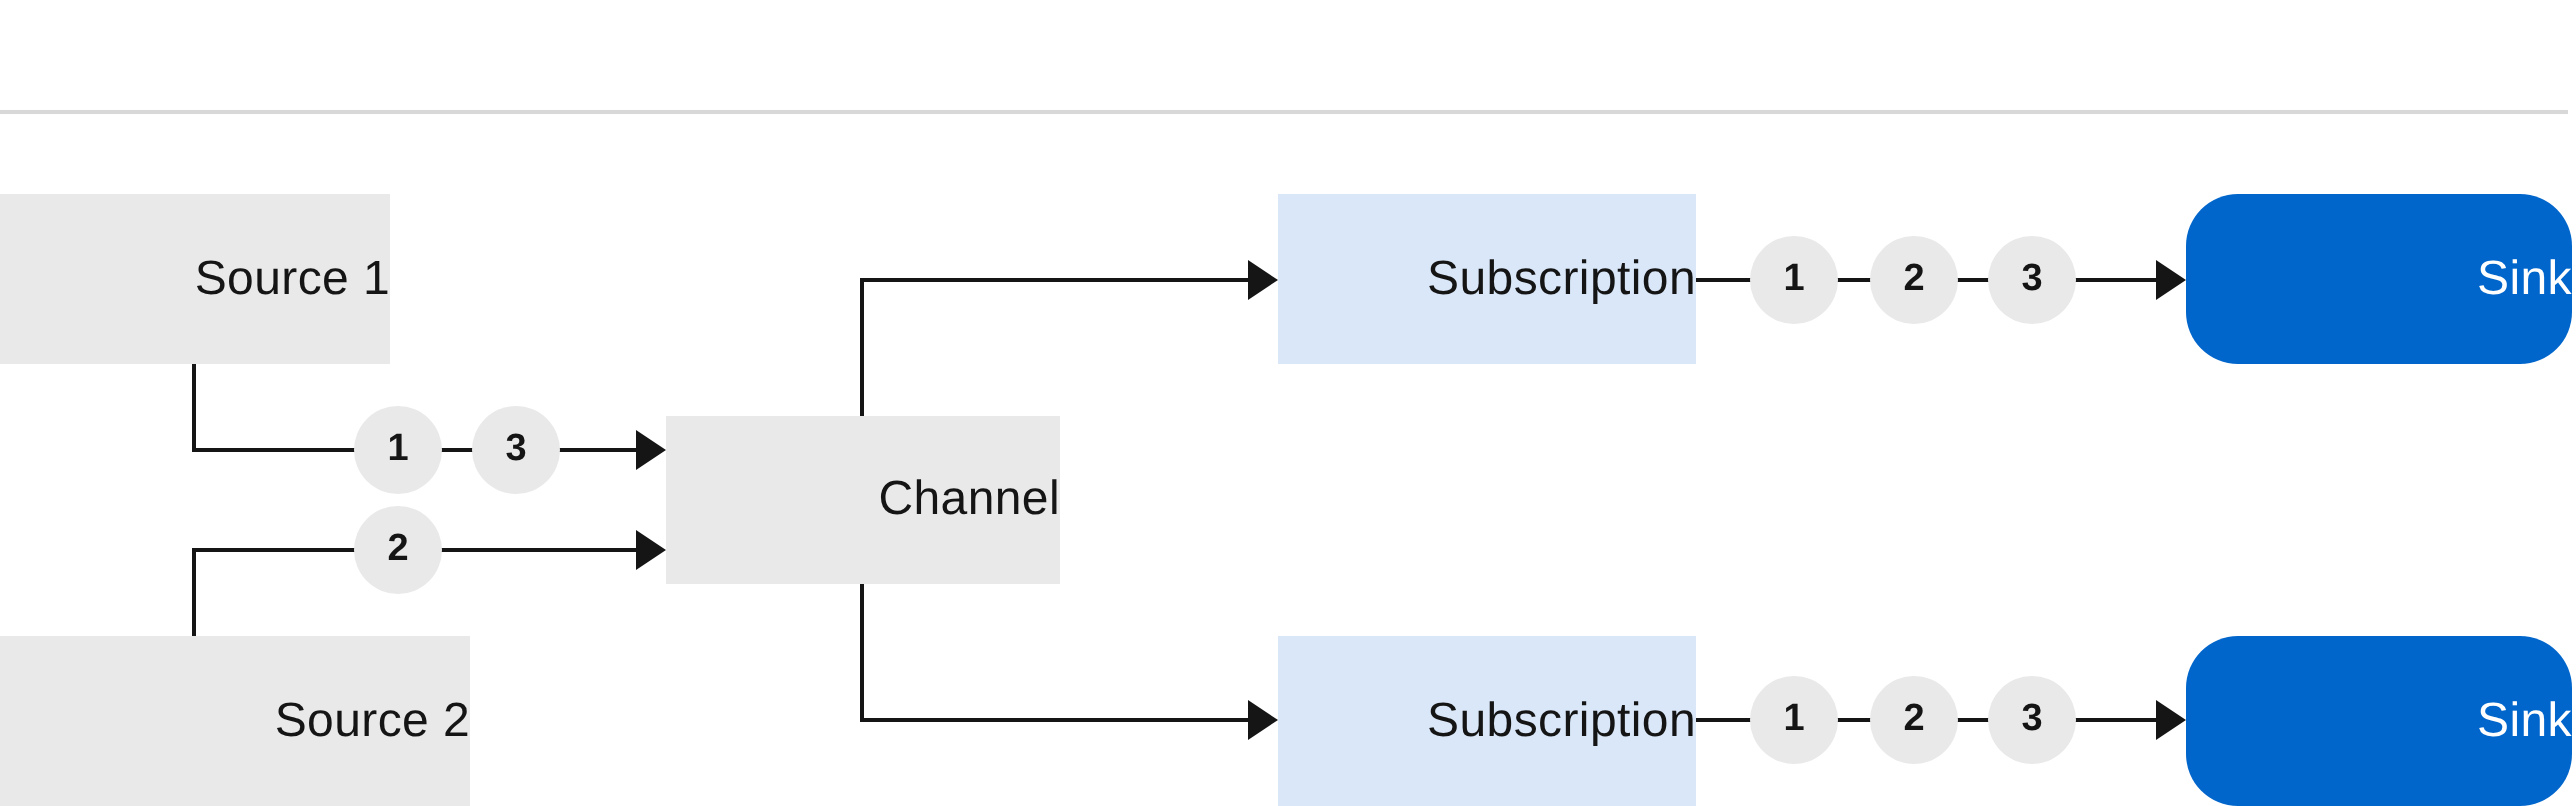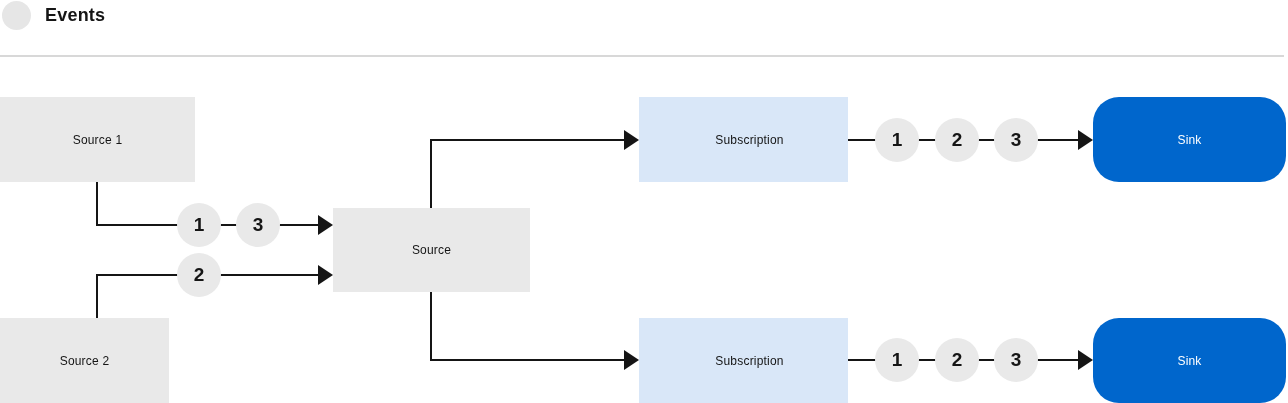--- a/index.html
+++ b/index.html
@@ -44,22 +44,22 @@
   .wires path {
     fill: none;
     stroke: #151515;
     stroke-width: 2px;
   }
   .wires polygon { fill: #151515; }
   .node {
     position: absolute;
     display: flex;
     align-items: center;
-    justify-content: center;
-    font-size: 12px;
+    justify-content: flex-end;
+    font-size: 24px;
     font-weight: 500;
     color: #151515;
     letter-spacing: 0.2px;
   }
   .node-gray  { background: #e9e9e9; }
   .node-blue-light { background: #d9e7f8; padding-left: 12px; }
   .node-blue  { background: #0066cc; color: #ffffff; border-radius: 26px; }
   .ev {
     position: absolute;
     width: 44px; height: 44px;
@@ -71,24 +71,20 @@
     font-size: 19px;
     font-weight: 700;
     color: #151515;
   }
 </style>
 </head>
 <body>
 
 <div class="stage">
 
-  <div class="legend">
-    <span class="legend-circle"></span>
-    <span class="legend-label">Events</span>
-  </div>
 
   <div class="divider"></div>
 
   <svg class="wires" viewBox="0 0 1288 403" xmlns="http://www.w3.org/2000/svg">
     <g>
       <path d="M97 181 L97 225 L330 225"></path>
       <polygon points="318,215 318,235 333,225"></polygon>
     </g>
     <g>
       <path d="M97 318 L97 275 L330 275"></path>
@@ -109,26 +105,26 @@
     <g>
       <path d="M836 360 L1090 360"></path>
       <polygon points="1078,350 1078,370 1093,360"></polygon>
     </g>
   </svg>
 
   <div class="node node-gray" style="left:0; top:97px; width:195px; height:85px;">
     <span>Source 1</span>
   </div>
 
-  <div class="node node-gray" style="left:0; top:318px; width:169px; height:85px;">
+  <div class="node node-gray" style="left:0; top:318px; width:235px; height:85px;">
     <span>Source 2</span>
   </div>
 
   <div class="node node-gray" style="left:333px; top:208px; width:197px; height:84px;">
-    <span>Source</span>
+    <span>Channel</span>
   </div>
 
   <div class="node node-blue-light" style="left:639px; top:97px; width:197px; height:85px;">
     <span>Subscription</span>
   </div>
 
   <div class="node node-blue-light" style="left:639px; top:318px; width:197px; height:85px;">
     <span>Subscription</span>
   </div>
 

